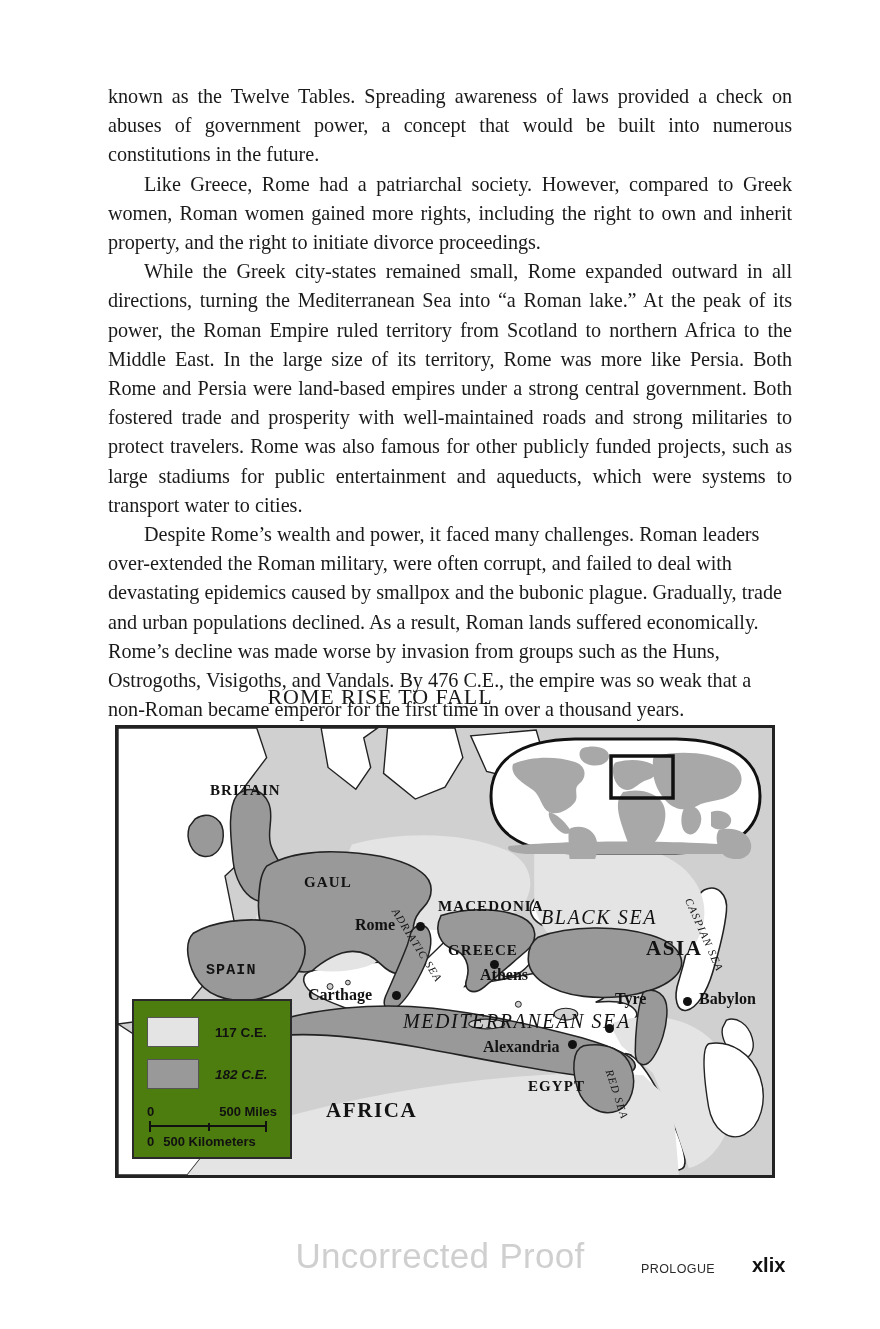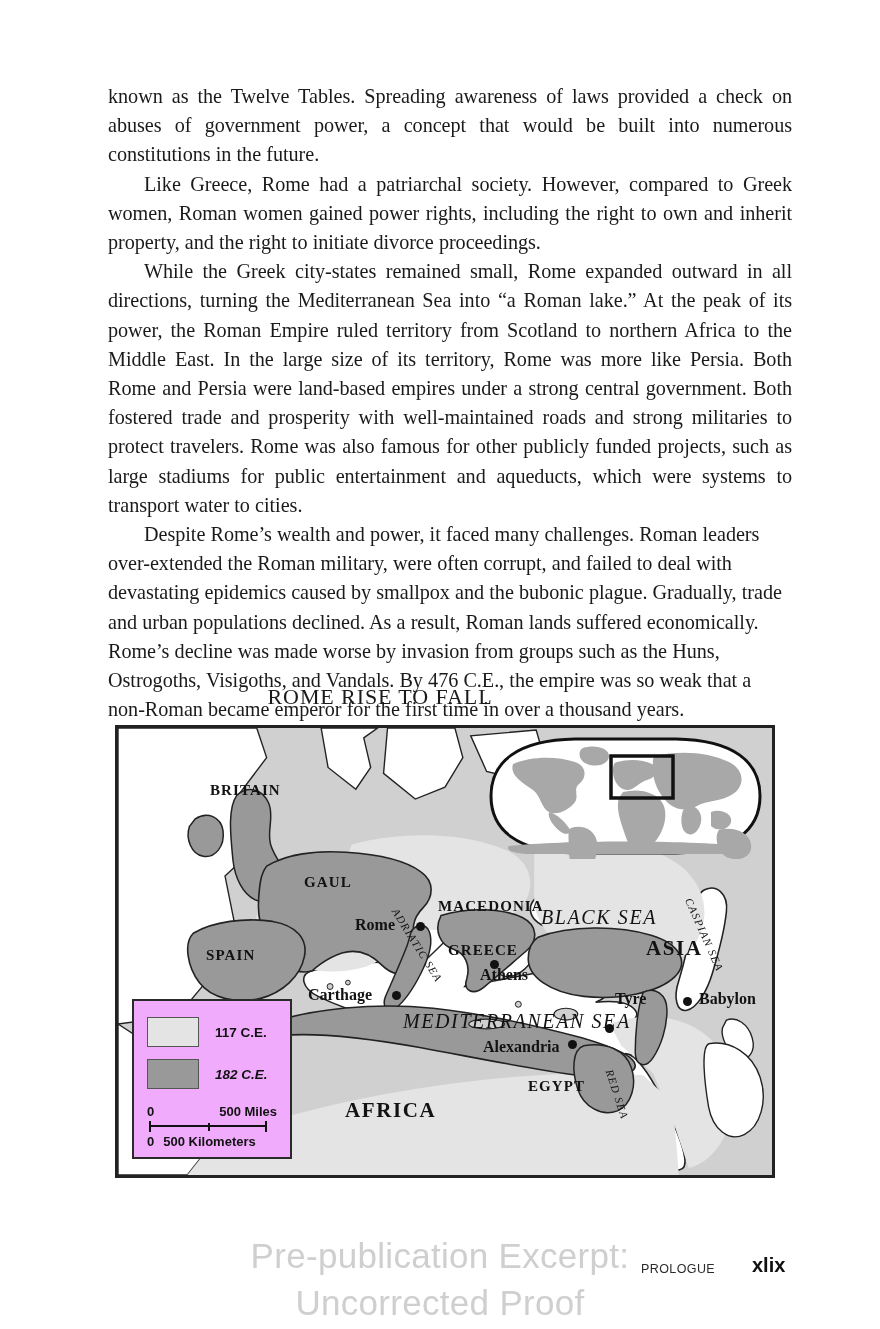--- a/index.html
+++ b/index.html
@@ -108,21 +108,21 @@
   }
   .inset svg { display: block; width: 100%; height: 100%; }
 
   
   .legend {
     position: absolute;
     left: 14px;
     top: 271px;
     width: 160px;
     height: 160px;
-    background: #f0abfc;
+    background: #4d7c0f;
     border: 2px solid #2a2a2a;
     box-sizing: border-box;
     font-family: "Liberation Sans", "DejaVu Sans", sans-serif;
   }
   .legend-row {
     position: absolute;
     left: 13px;
     display: flex;
     align-items: center;
   }
@@ -196,21 +196,21 @@
     color: #cfcfcf;
     letter-spacing: 0.3px;
     pointer-events: none;
   }
 </style>
 </head>
 <body>
 
 <div class="text-column">
   <p class="para">known as the Twelve Tables. Spreading awareness of laws provided a check on abuses of government power, a concept that would be built into numerous constitutions in the future.</p>
-  <p class="para indent">Like Greece, Rome had a patriarchal society. However, compared to Greek women, Roman women gained power rights, including the right to own and inherit property, and the right to initiate divorce proceedings.</p>
+  <p class="para indent">Like Greece, Rome had a patriarchal society. However, compared to Greek women, Roman women gained more rights, including the right to own and inherit property, and the right to initiate divorce proceedings.</p>
   <p class="para indent">While the Greek city-states remained small, Rome expanded outward in all directions, turning the Mediterranean Sea into “a Roman lake.” At the peak of its power, the Roman Empire ruled territory from Scotland to northern Africa to the Middle East. In the large size of its territory, Rome was more like Persia. Both Rome and Persia were land-based empires under a strong central government. Both fostered trade and prosperity with well-maintained roads and strong militaries to protect travelers. Rome was also famous for other publicly funded projects, such as large stadiums for public entertainment and aqueducts, which were systems to transport water to cities.</p>
   <p class="para indent last-ragged">Despite Rome’s wealth and power, it faced many challenges. Roman leaders over-extended the Roman military, were often corrupt, and failed to deal with devastating epidemics caused by smallpox and the bubonic plague. Gradually, trade and urban populations declined. As a result, Roman lands suffered economically. Rome’s decline was made worse by invasion from groups such as the Huns, Ostrogoths, Visigoths, and Vandals. By 476 C.E., the empire was so weak that a non-Roman became emperor for the first time in over a thousand years.</p>
 </div>
 
 <div class="figure">
 
   <div class="fig-title">ROME RISE TO FALL</div>
 
   <div class="map-frame">
 
@@ -368,26 +368,26 @@
           <path d="M26,112 C80,106 200,106 262,112 C266,116 258,120 240,120
                    L48,120 C30,120 22,116 26,112 Z"></path>
         </g>
 
         <rect x="128" y="22" width="62" height="42" fill="none" stroke="#111" stroke-width="3.5"></rect>
       </svg>
     </div>
 
     <div class="map-label lbl-region" style="left:92px; top:54px;">BRITAIN</div>
     <div class="map-label lbl-region" style="left:186px; top:146px;">GAUL</div>
-    <div class="map-label lbl-region" style="left:88px; top:219px;">SPAIN</div>
+    <div class="map-label lbl-region" style="left:88px; top:234px;font-family:Liberation Mono, monospace;">SPAIN</div>
     <div class="map-label lbl-region" style="left:320px; top:170px;">MACEDONIA</div>
     <div class="map-label lbl-region" style="left:330px; top:214px;">GREECE</div>
     <div class="map-label lbl-region big" style="left:528px; top:208px;">ASIA</div>
     <div class="map-label lbl-region" style="left:410px; top:350px;">EGYPT</div>
-    <div class="map-label lbl-region big" style="left:227px; top:370px;">AFRICA</div>
+    <div class="map-label lbl-region big" style="left:208px; top:370px;">AFRICA</div>
 
     <div class="map-label lbl-city" style="left:237px; top:188px;">Rome</div>
     <span class="city-dot" style="left:298px; top:194px;"></span>
 
     <div class="map-label lbl-city" style="left:190px; top:258px;">Carthage</div>
     <span class="city-dot" style="left:274px; top:263px;"></span>
 
     <div class="map-label lbl-city" style="left:362px; top:238px;">Athens</div>
     <span class="city-dot" style="left:372px; top:232px;"></span>
 
@@ -431,18 +431,17 @@
           <span>0</span>
           <span>500 Kilometers</span>
         </div>
       </div>
     </div>
 
   </div>
 </div>
 
 <div class="watermark">
-  <div>Pre-publication Excerpt:</div>
   <div>Uncorrected Proof</div>
 </div>
 
 <div class="footer-running">PROLOGUE</div>
 <div class="folio">xlix</div>
 
 </body></html>

